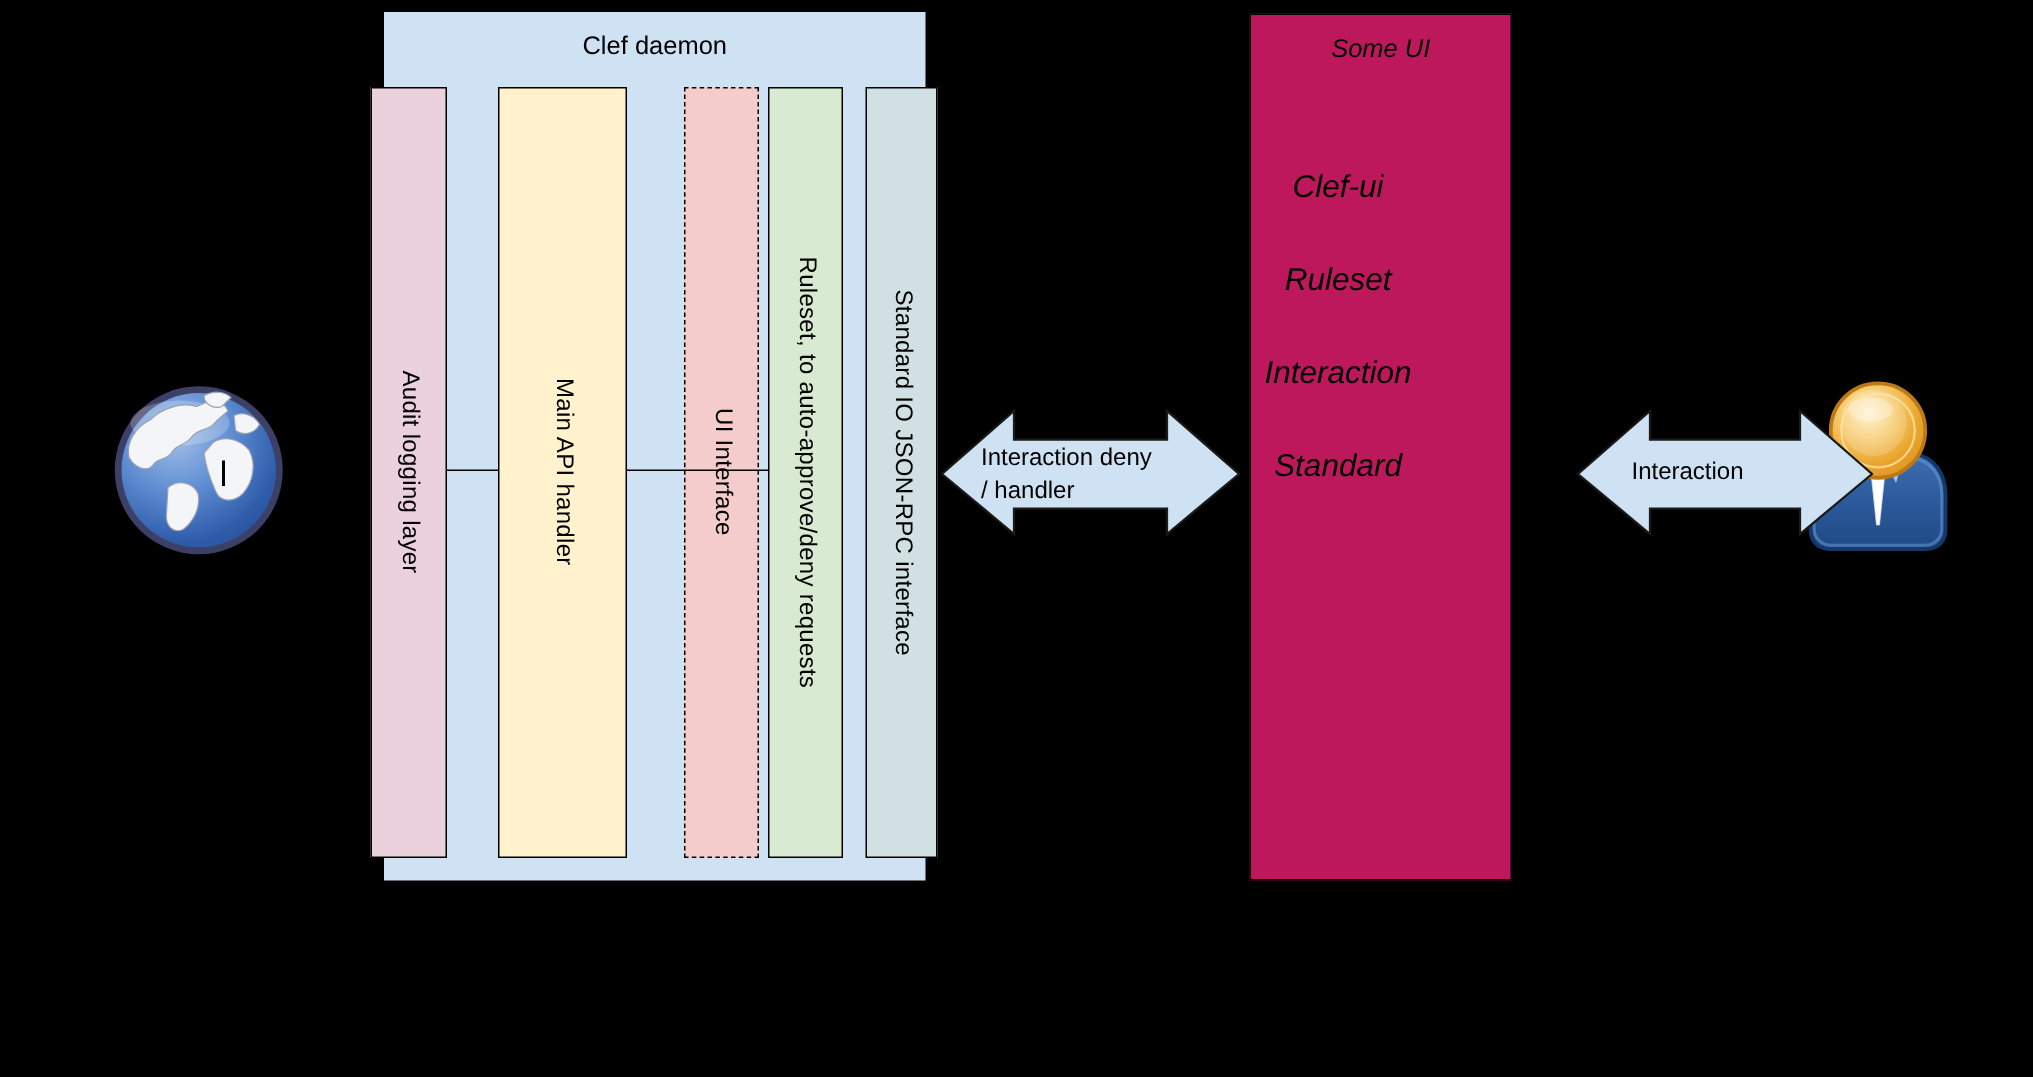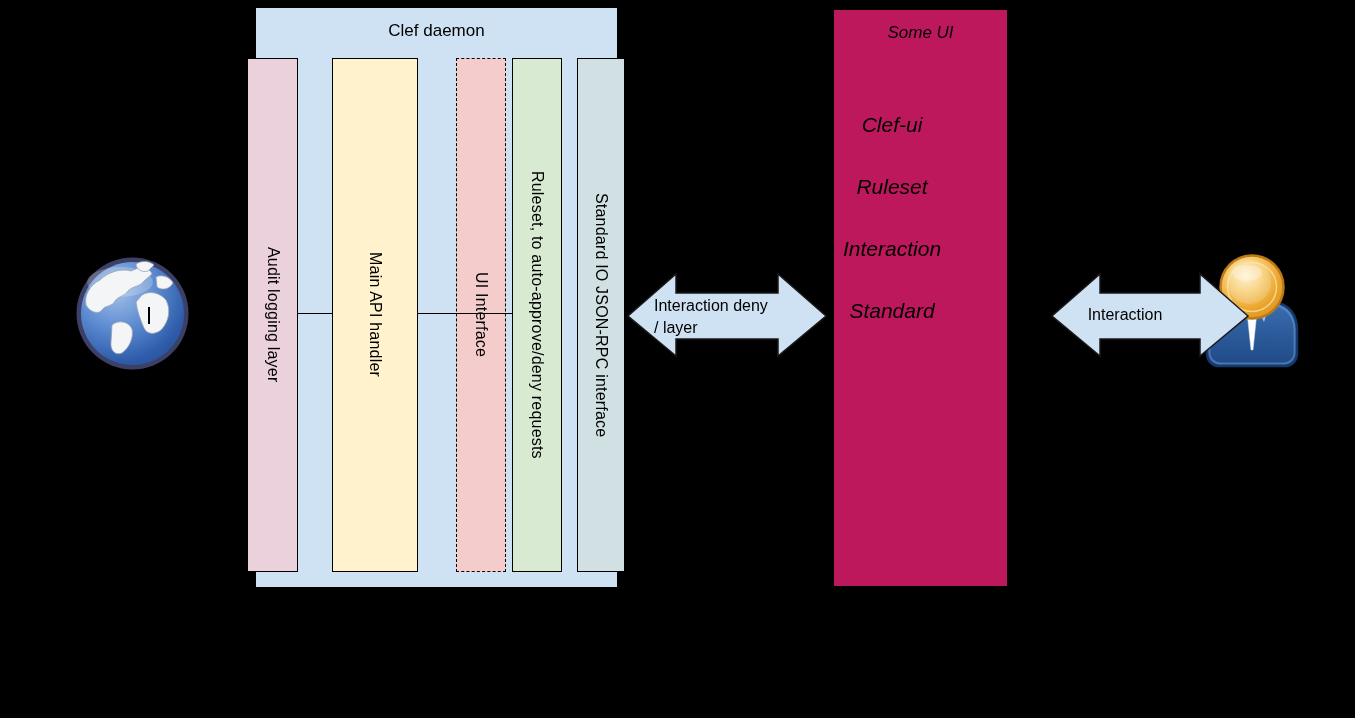--- a/index.html
+++ b/index.html
@@ -112,21 +112,21 @@
       <path d="M38,70 C45,64 55,67 58,74 C60,83 55,93 48,98 C41,101 36,95 37,87 Z"></path>
     </g>
   </svg>
 
   <div class="abs arrow-wrap arrow-stdio">
     <svg viewBox="0 0 200 86" preserveAspectRatio="none">
       <polygon points="1,44 49,2 49,21 151,21 151,2 199,44 151,84 151,67 49,67 49,84" fill="#cfe2f3" stroke="#1a1a1a" stroke-width="1.5" style="fill: rgb(207, 226, 243);"></polygon>
     </svg>
     <div class="arrow-label">
       <div>Interaction deny</div>
-      <div>/ layer</div>
+      <div>/ handler</div>
     </div>
   </div>
 
   <div class="abs someui-box" style="background-color: #be185d; font-style: italic;">
     <div class="box-title">Some UI</div>
     <div class="someui-list">
       <div>Clef-ui</div>
       <div>Ruleset</div>
       <div>Interaction</div>
       <div>Standard</div>

